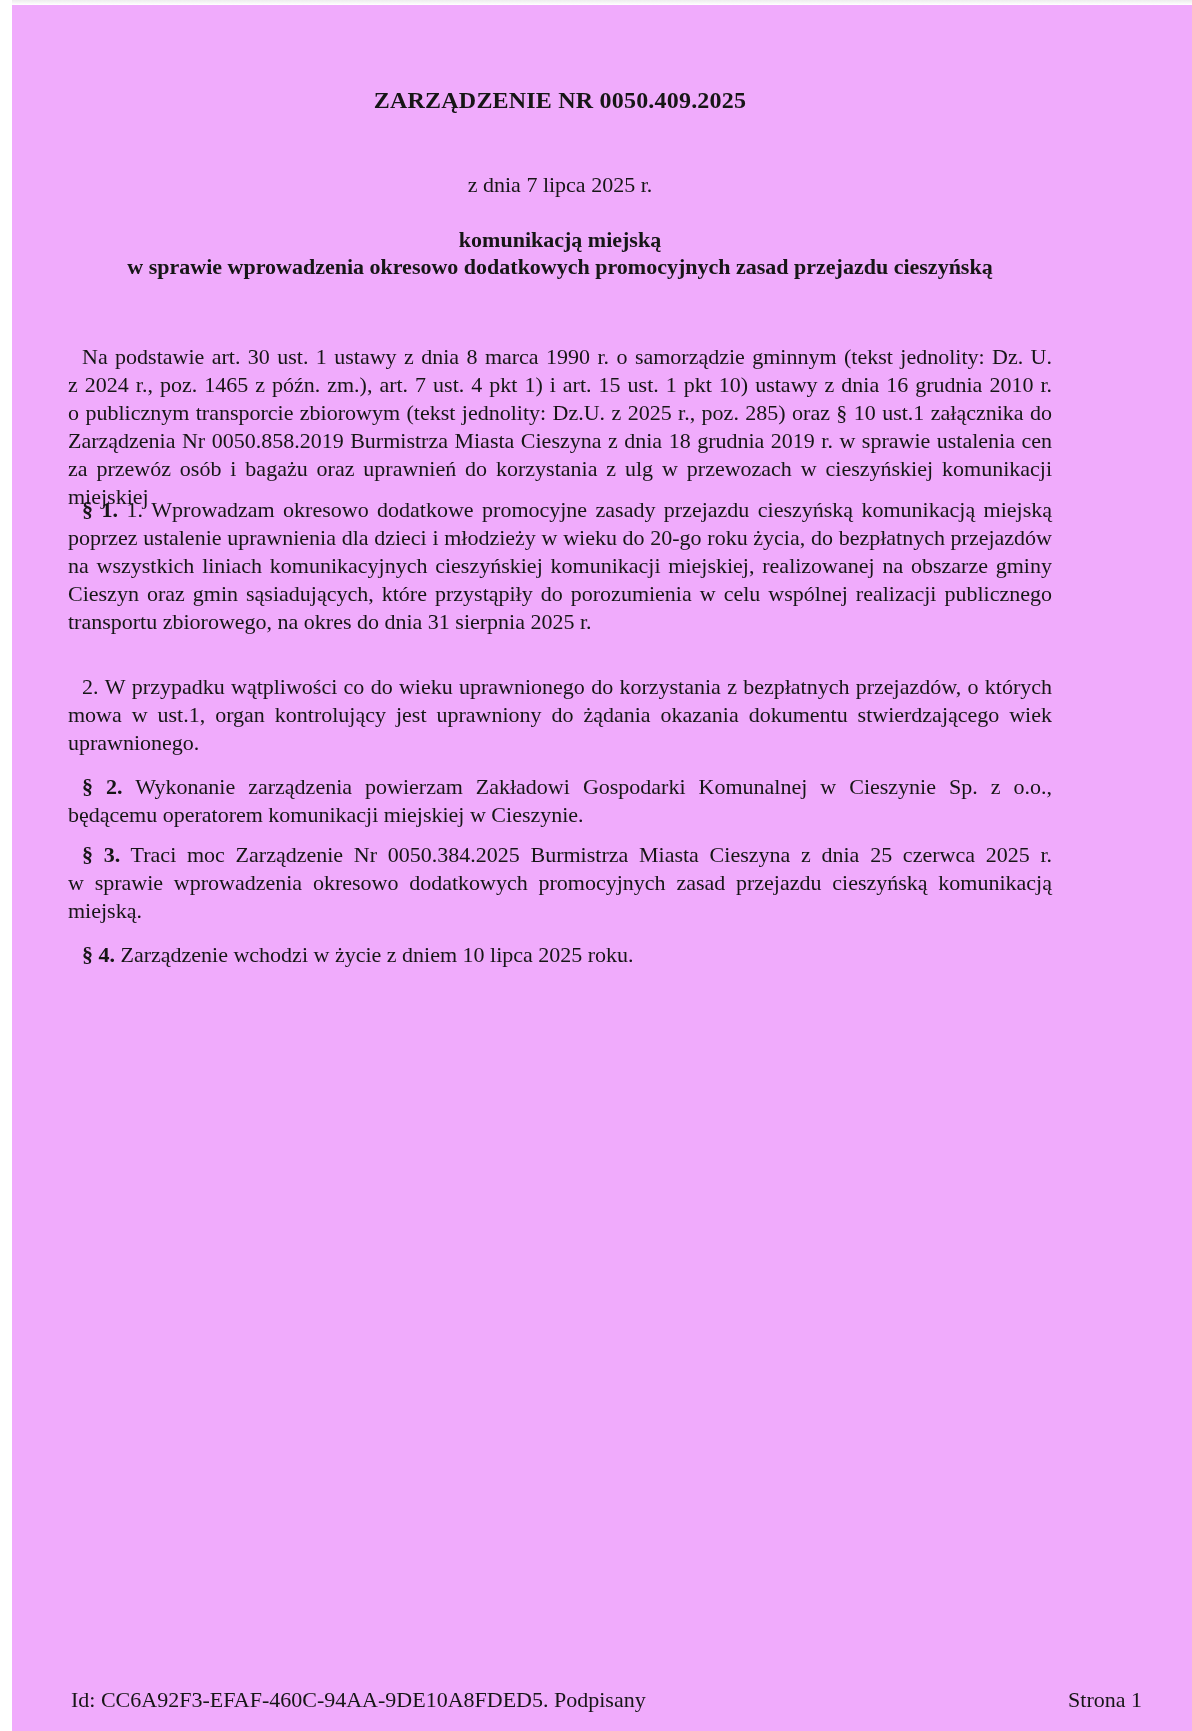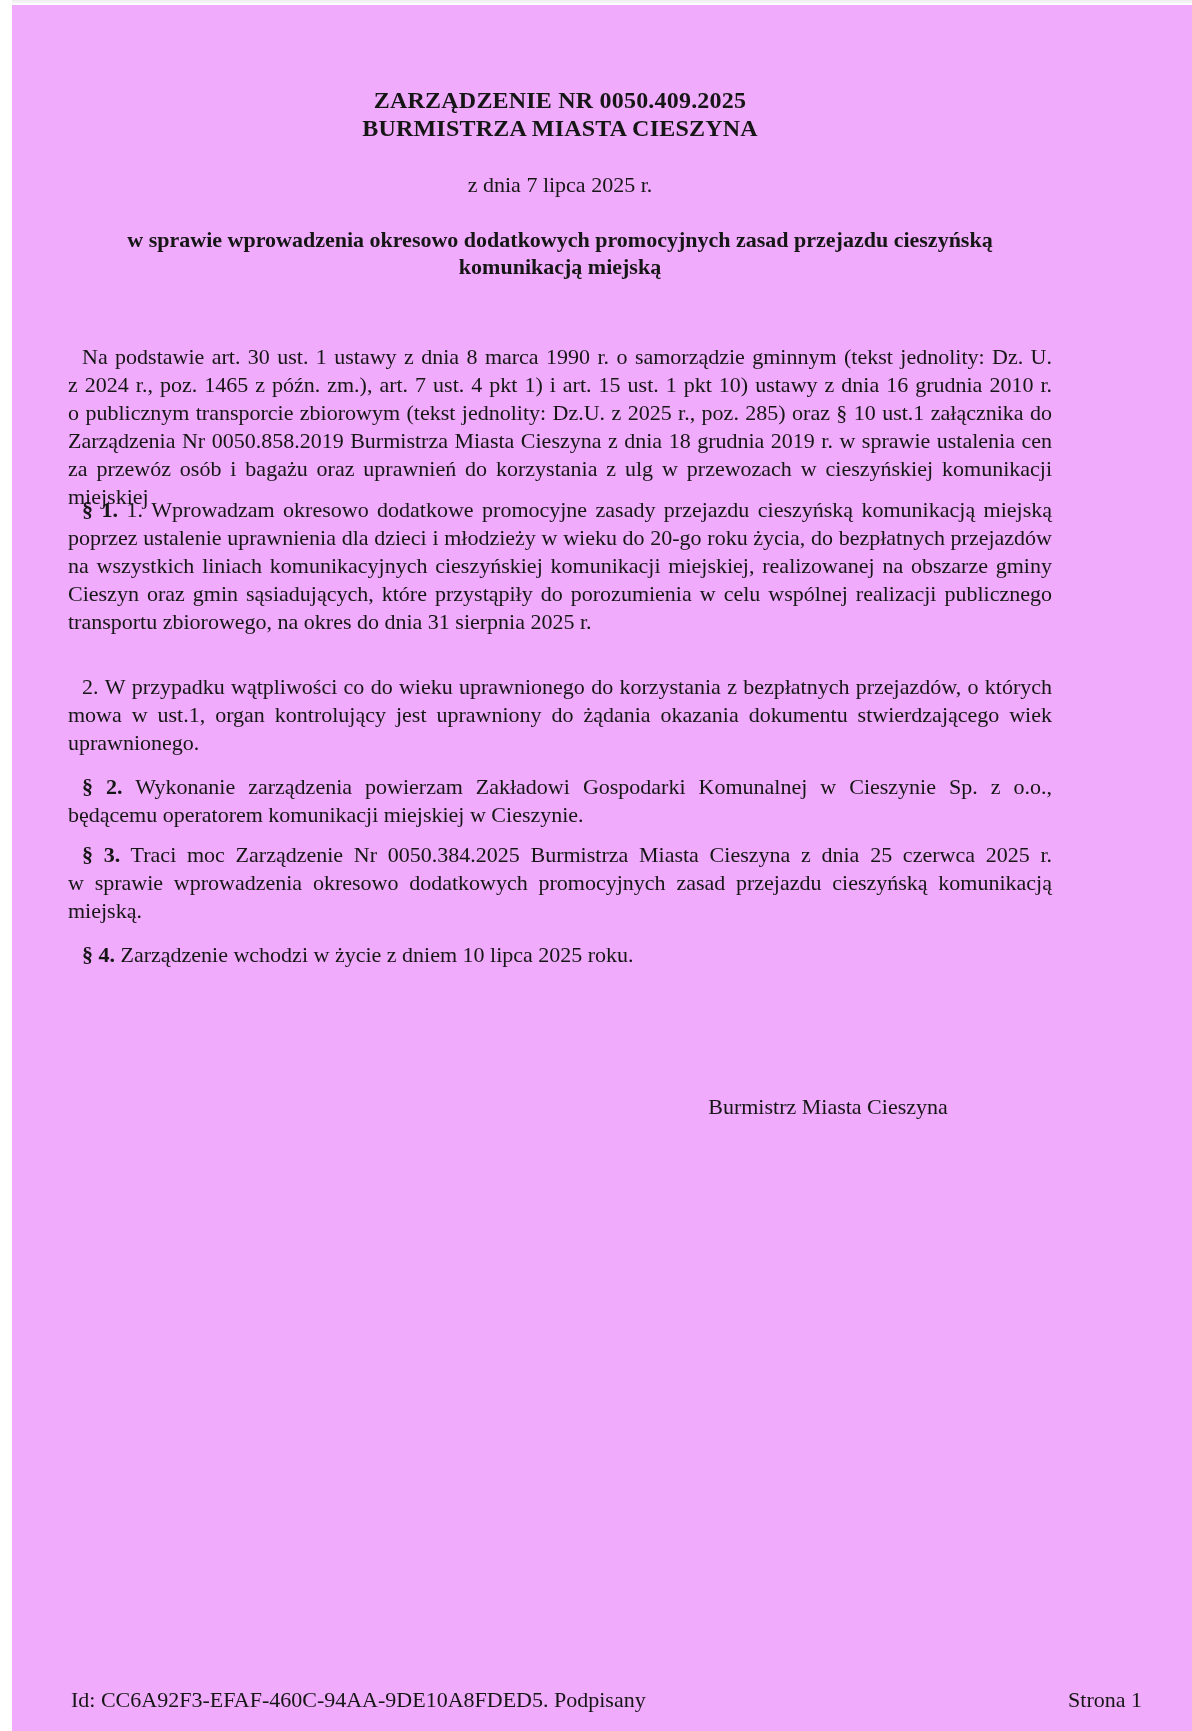--- a/index.html
+++ b/index.html
@@ -87,42 +87,40 @@
     line-height: 28px;
   }
 </style>
 </head>
 <body>
 
 <div class="page">
 
   <div class="block center title-block">
     <div>ZARZĄDZENIE NR 0050.409.2025</div>
-    <div>BURMISTRZA MIASTA CIESZYNA</div>
   </div>
 
   <div class="block center date-line">z dnia 7 lipca 2025 r.</div>
 
   <div class="block center subject-block">
+    <div>komunikacją miejską</div>
     <div>w sprawie wprowadzenia okresowo dodatkowych promocyjnych zasad przejazdu cieszyńską</div>
-    <div>komunikacją miejską</div>
   </div>
 
   <div class="para preamble">Na podstawie art.&nbsp;30 ust.&nbsp;1 ustawy z&nbsp;dnia 8&nbsp;marca 1990&nbsp;r. o&nbsp;samorządzie gminnym (tekst jednolity: Dz.&nbsp;U. z&nbsp;2024&nbsp;r., poz.&nbsp;1465 z&nbsp;późn. zm.), art.&nbsp;7&nbsp;ust.&nbsp;4&nbsp;pkt&nbsp;1) i&nbsp;art.&nbsp;15&nbsp;ust.&nbsp;1&nbsp;pkt&nbsp;10) ustawy z&nbsp;dnia 16&nbsp;grudnia 2010&nbsp;r. o&nbsp;publicznym transporcie zbiorowym (tekst jednolity: Dz.U. z&nbsp;2025&nbsp;r., poz.&nbsp;285) oraz §&nbsp;10&nbsp;ust.1 załącznika do Zarządzenia Nr&nbsp;0050.858.2019 Burmistrza Miasta Cieszyna z&nbsp;dnia 18&nbsp;grudnia 2019&nbsp;r. w&nbsp;sprawie ustalenia cen za przewóz osób i&nbsp;bagażu oraz uprawnień do korzystania z&nbsp;ulg w&nbsp;przewozach w&nbsp;cieszyńskiej komunikacji miejskiej</div>
 
   <div>
       <div class="para sec-0"><span class="lead">§&nbsp;1.</span> <span>1.&nbsp;Wprowadzam okresowo dodatkowe promocyjne zasady przejazdu cieszyńską komunikacją miejską poprzez ustalenie uprawnienia dla dzieci i&nbsp;młodzieży w&nbsp;wieku do 20-go roku życia, do bezpłatnych przejazdów na wszystkich liniach komunikacyjnych cieszyńskiej komunikacji miejskiej, realizowanej na obszarze gminy Cieszyn oraz gmin sąsiadujących, które przystąpiły do porozumienia w&nbsp;celu wspólnej realizacji publicznego transportu zbiorowego, na okres do dnia 31&nbsp;sierpnia 2025&nbsp;r.</span></div>
       <div class="para sec-1"><span class="lead"></span> <span>2.&nbsp;W&nbsp;przypadku wątpliwości co do wieku uprawnionego do korzystania z&nbsp;bezpłatnych przejazdów, o&nbsp;których mowa w&nbsp;ust.1, organ kontrolujący jest uprawniony do żądania okazania dokumentu stwierdzającego wiek uprawnionego.</span></div>
       <div class="para sec-2"><span class="lead">§&nbsp;2.</span> <span>Wykonanie zarządzenia powierzam Zakładowi Gospodarki Komunalnej w&nbsp;Cieszynie Sp.&nbsp;z&nbsp;o.o., będącemu operatorem komunikacji miejskiej w&nbsp;Cieszynie.</span></div>
       <div class="para sec-3"><span class="lead">§&nbsp;3.</span> <span>Traci moc Zarządzenie Nr&nbsp;0050.384.2025 Burmistrza Miasta Cieszyna z&nbsp;dnia 25&nbsp;czerwca 2025&nbsp;r. w&nbsp;sprawie wprowadzenia okresowo dodatkowych promocyjnych zasad przejazdu cieszyńską komunikacją miejską.</span></div>
       <div class="para sec-4"><span class="lead">§&nbsp;4.</span> <span>Zarządzenie wchodzi w&nbsp;życie z&nbsp;dniem 10&nbsp;lipca 2025&nbsp;roku.</span></div>
     </div>
 
   <div class="signature">
-    <div>Burmistrz Miasta Cieszyna</div>
   </div>
 
   <div class="footer">
     <span>Id: CC6A92F3-EFAF-460C-94AA-9DE10A8FDED5. Podpisany</span>
     <span>Strona 1</span>
   </div>
 
 </div>
 
 </body></html>

